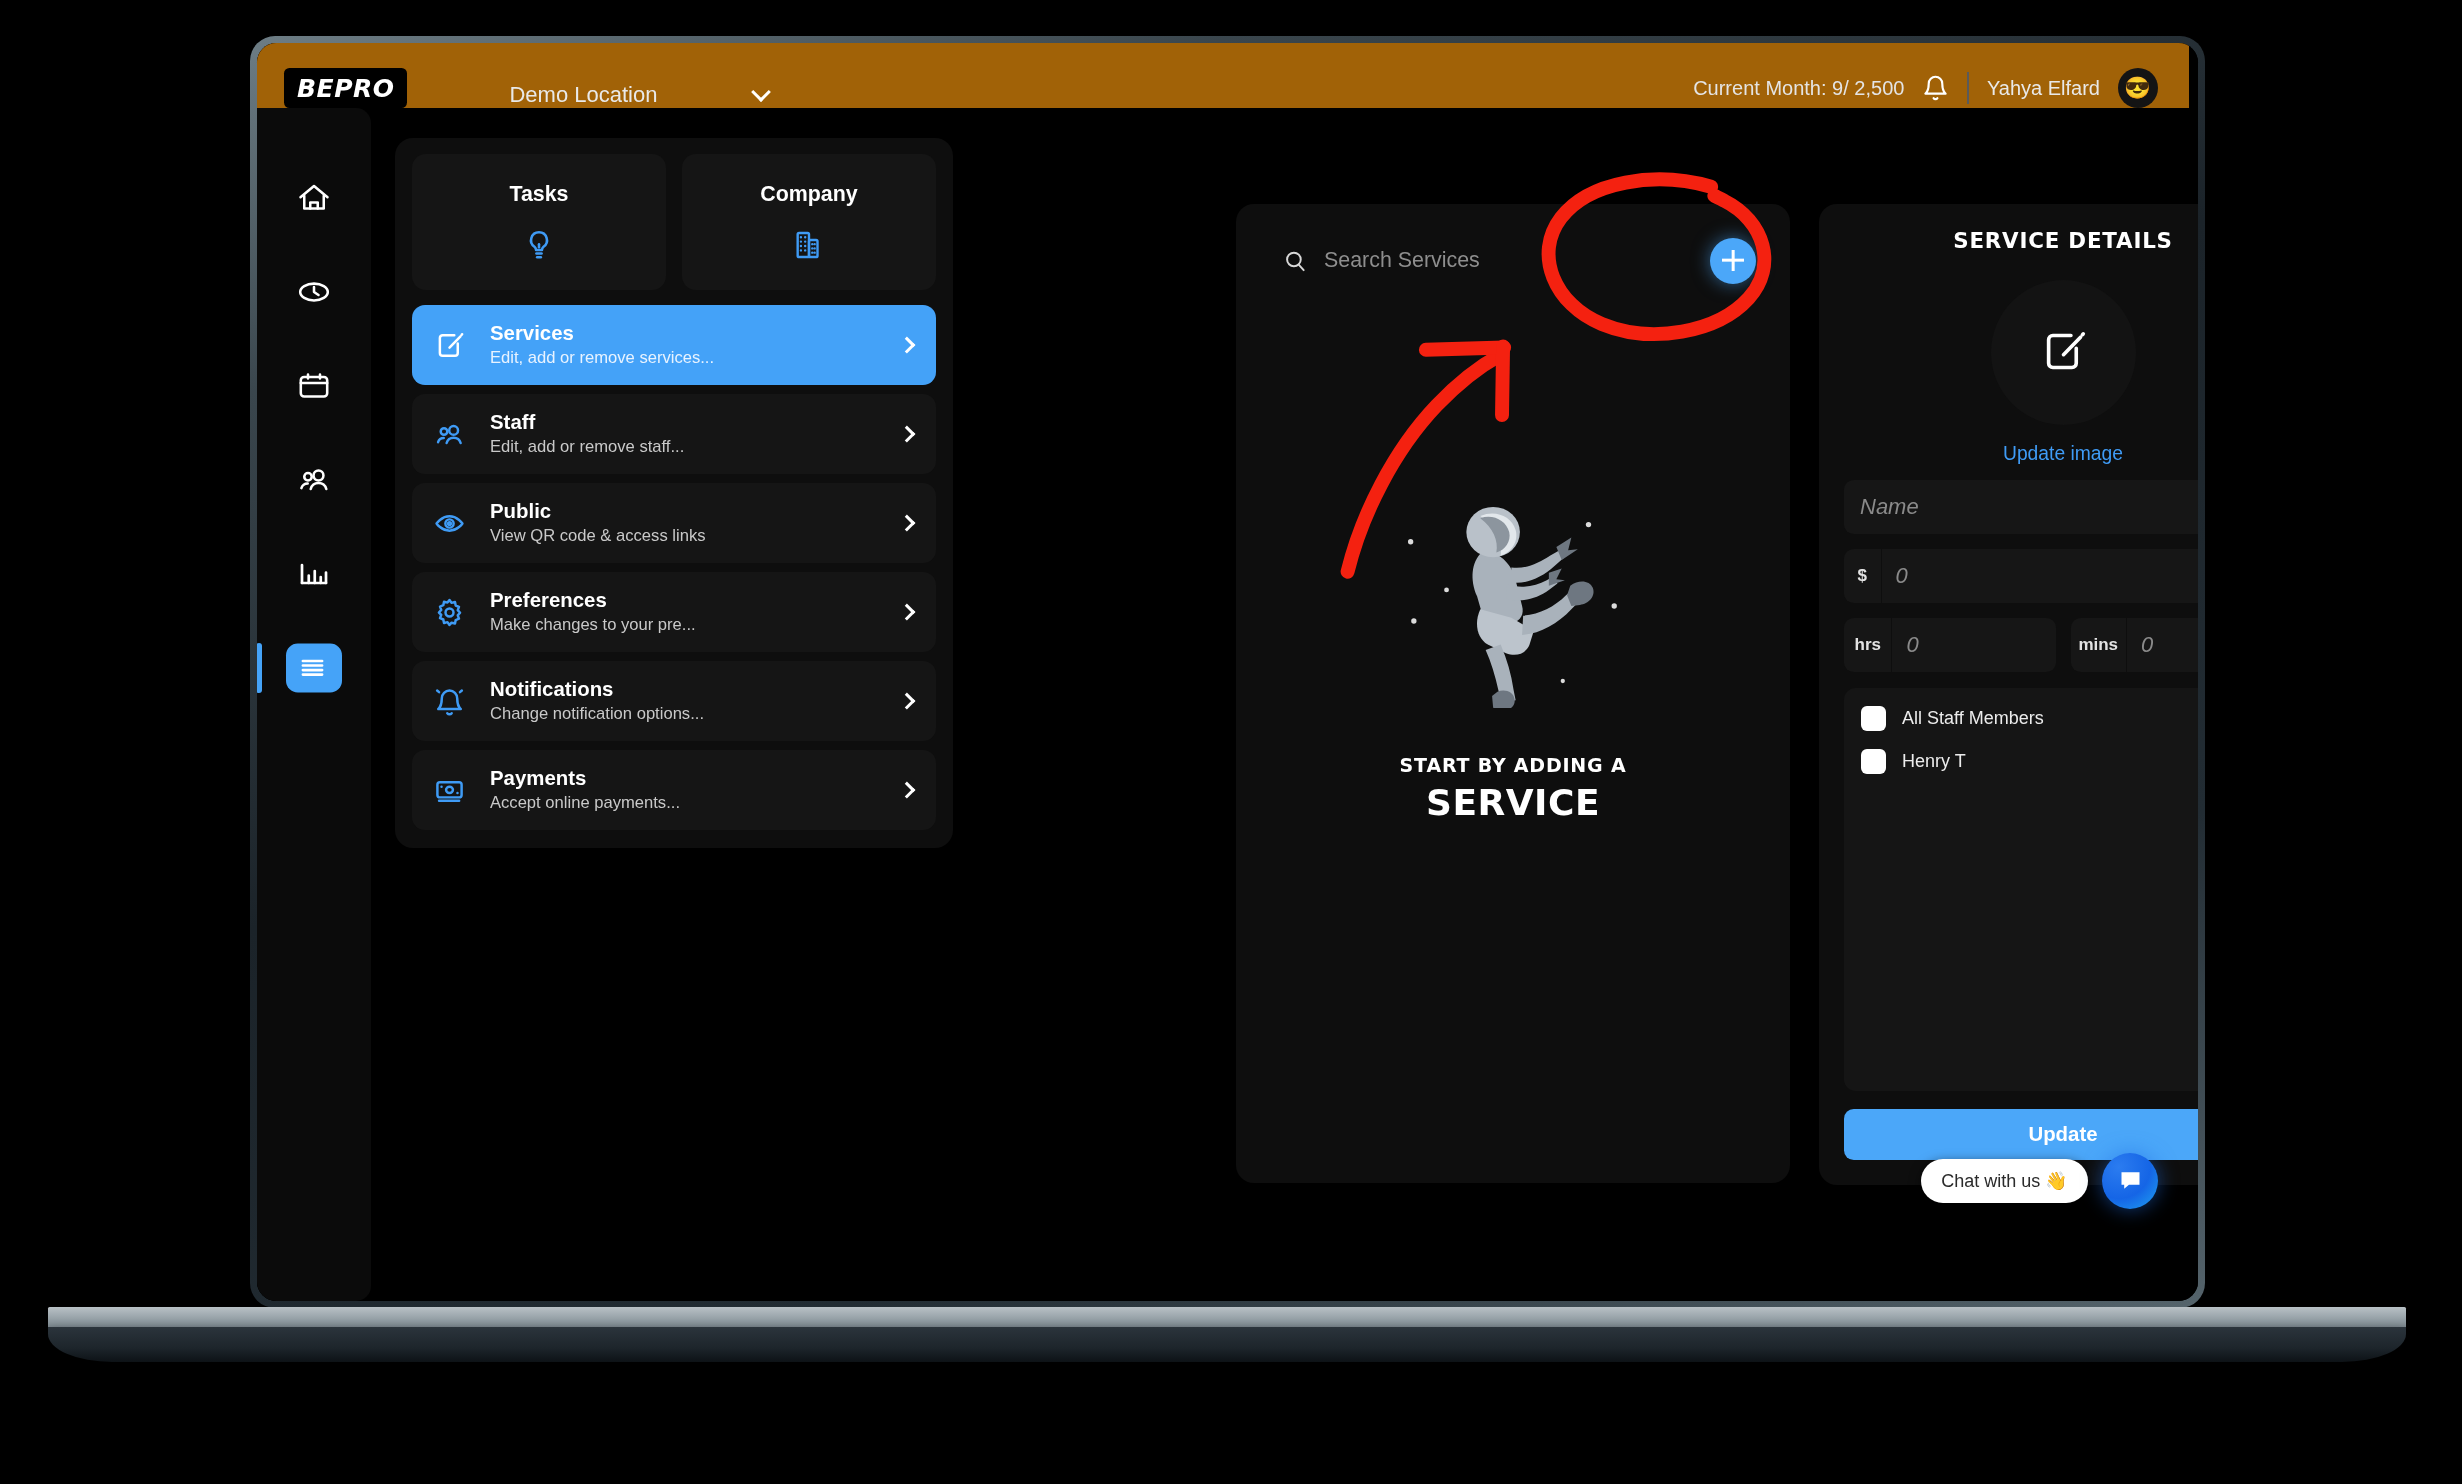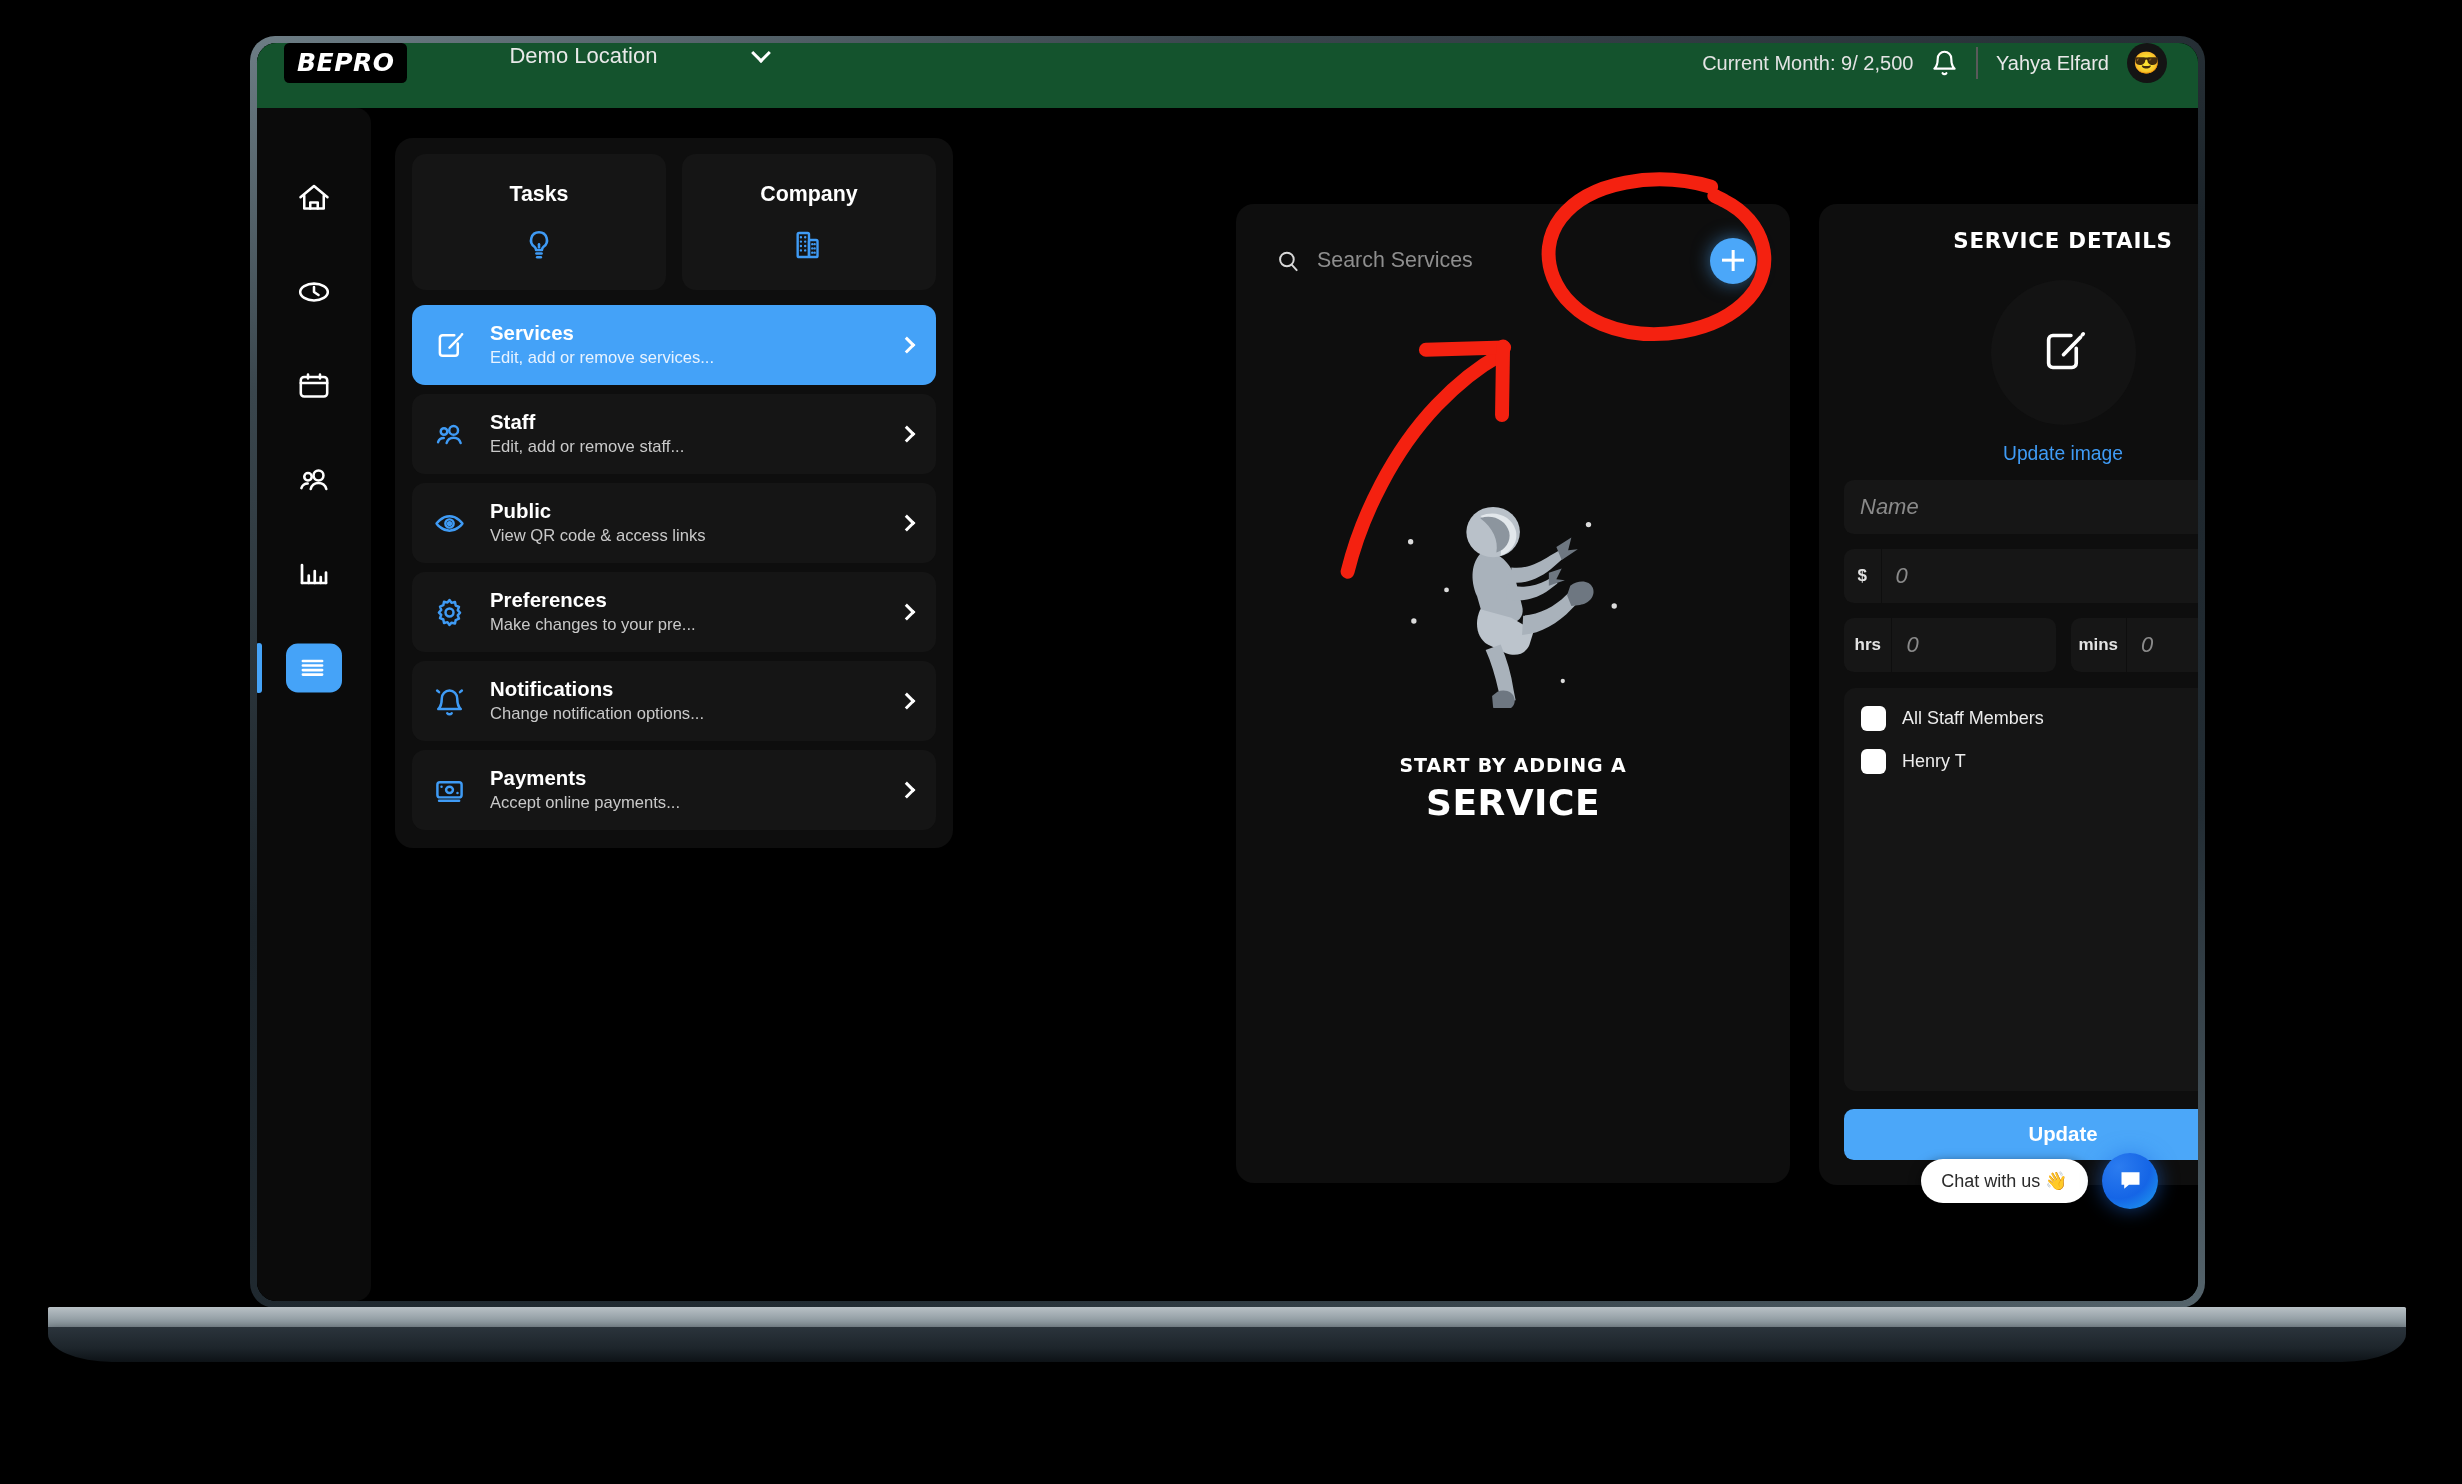--- a/index.html
+++ b/index.html
@@ -49,23 +49,23 @@
     position: absolute; left: 0; top: 20.4px; width: 100%; height: 35px;
     background: linear-gradient(180deg,#2b343c 0%,#1d252b 60%,#0d1216 100%);
     border-radius: 0 0 64px 64px / 0 0 28px 28px;
     box-shadow: 0 5.4px 11.8px rgba(0,0,0,.75);
   }
 
   
   #app { position: absolute; inset: 0; background: #000; }
 
   #topbar {
-    position: absolute; left: 0; top: 0; right: 0; height: 65px;
-    background: #14532d;
-    display: flex; align-items: flex-start;
+    position: absolute; left: 0; top: 0; right: 9px; height: 65px;
+    background: #a16207;
+    display: flex; align-items: flex-end;
   }
   #logo {
     margin-left: 27px;
     background: #000; color: #fff;
     font-weight: 900; font-style: italic;
     font-size: 25px; letter-spacing: 0.5px;
     padding: 5.4px 13px; border-radius: 5.4px;
     font-family: "DejaVu Sans", sans-serif;
   }
   #location-select {
@@ -158,21 +158,21 @@
     transform: rotate(45deg); flex: none; margin-right: 7.5px; }
 
   
   #center {
     position: absolute; left: 979px; top: 161px;
     width: 554px; height: 979px;
     background: #0e0e0e; border-radius: 18px;
     overflow: hidden;
   }
   #search-row {
-    position: absolute; left: 5px; top: 0; right: 0; height: 113px;
+    position: absolute; left: 12px; top: 0; right: 0; height: 113px;
     display: flex; align-items: center; padding: 0 34px;
   }
   #search-icon { width: 26px; height: 26px; flex: none; }
   #search-input {
     margin-left: 16px; flex: 1;
     background: transparent; border: none; outline: none;
     color: #fff; font-size: 21.4px; font-family: "Liberation Sans", sans-serif;
   }
   #search-input::placeholder { color: #8e8e8e; }
   #add-btn {

